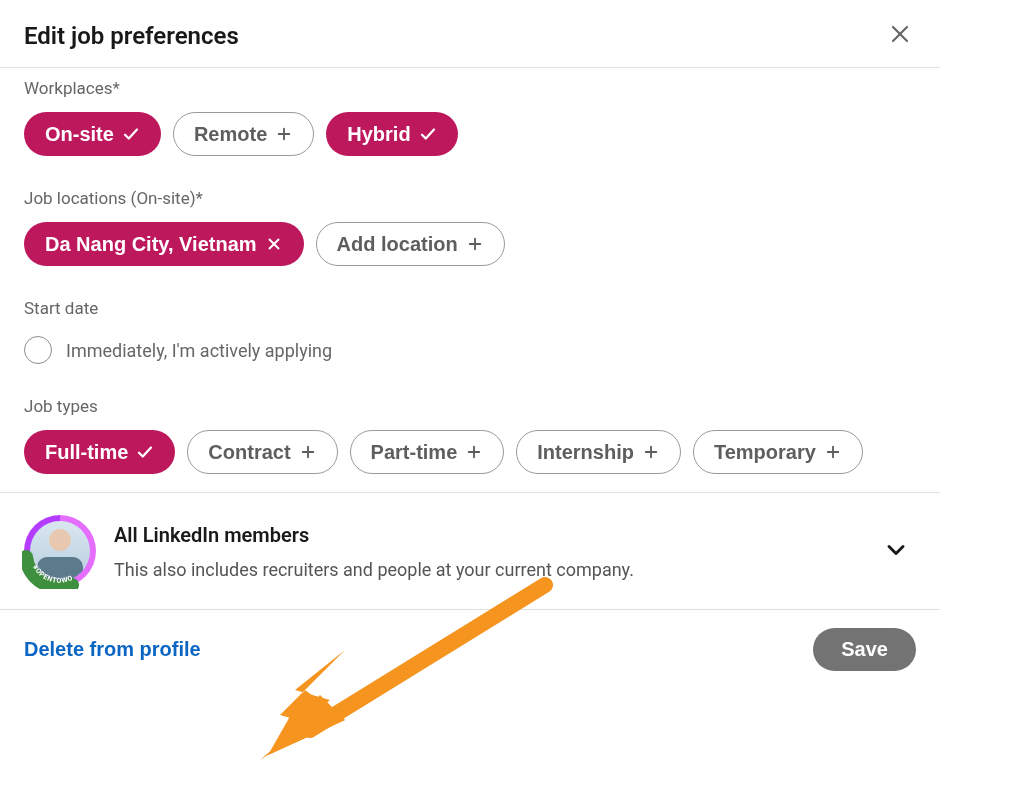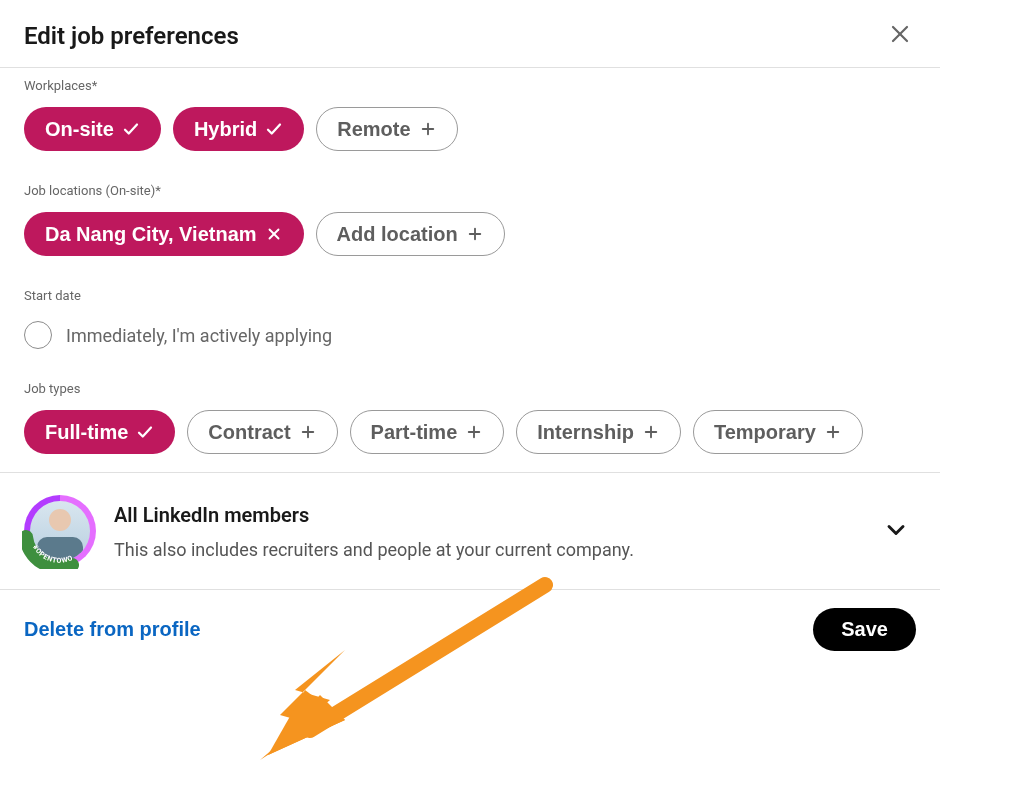--- a/index.html
+++ b/index.html
@@ -4,21 +4,21 @@
 <style>
   * { box-sizing: border-box; margin: 0; padding: 0; }
   html, body { width: 1024px; height: 801px; font-family: -apple-system, BlinkMacSystemFont, "Segoe UI", Roboto, Helvetica, Arial, sans-serif; background: #fff; color: #000; }
   .modal { width: 940px; height: 801px; position: relative; overflow: hidden; }
   .modal-header { display: flex; align-items: center; justify-content: space-between; padding: 18px 24px 14px 24px; border-bottom: 1px solid #e0e0e0; }
   .modal-title { font-size: 24px; font-weight: 600; color: #191919; }
   .close-btn { background: none; border: none; cursor: pointer; color: #666; padding: 4px; }
   .close-btn svg { width: 24px; height: 24px; }
   .modal-body { padding: 10px 24px 0 24px; }
   .section { margin-bottom: 32px; }
-  .section-label { font-size: 13px; font-weight: 400; color: #666666; margin-bottom: 14px; }
+  .section-label { font-size: 17px; font-weight: 400; color: #666666; margin-bottom: 14px; }
   .chip-row { display: flex; flex-wrap: wrap; gap: 12px; }
   .chip { display: inline-flex; align-items: center; gap: 8px; padding: 9px 20px; border-radius: 999px; font-size: 20px; font-weight: 600; cursor: pointer; border: 1px solid transparent; line-height: 1.2; }
   .chip.selected { background: #be185d; color: #fff; }
   .chip.unselected { background: #fff; color: #5e5e5e; border: 1px solid #9a9a9a; }
   .chip svg { width: 18px; height: 18px; flex-shrink: 0; }
   .chip.unselected svg { stroke: #5e5e5e; }
   .chip.selected svg { stroke: #fff; }
   .radio-group { display: flex; flex-direction: row; gap: 16px; margin-top: 18px; }
   .radio-option { display: flex; align-items: center; gap: 14px; cursor: pointer; }
   .radio-circle { width: 28px; height: 28px; border: 1.5px solid #8c8c8c; border-radius: 50%; flex-shrink: 0; }
@@ -29,21 +29,21 @@
   .avatar-inner { width: 60px; height: 60px; border-radius: 50%; background: linear-gradient(180deg,#d9e6ef 0%, #b8cfe0 100%); position:absolute; top:6px; left:6px; overflow:hidden; }
   .avatar-head { width:22px; height:22px; background:#e8c8b0; border-radius:50%; position:absolute; top:8px; left:19px; }
   .avatar-body { width:46px; height:30px; background:#5b7a8c; border-radius:10px 10px 0 0; position:absolute; bottom:-6px; left:7px; }
   .otw-badge { position:absolute; bottom:-2px; left:-2px; width:76px; height:76px; pointer-events:none; }
   .visibility-text { flex: 1; }
   .visibility-title { font-size: 20px; font-weight: 600; color: #191919; margin-bottom: 12px; }
   .visibility-sub { font-size: 18px; color: #555555; }
   .chevron-btn { background:none; border:none; cursor:pointer; padding:6px; color:#191919; }
   .modal-footer { border-top: 1px solid #e0e0e0; padding: 18px 24px 24px 24px; display:flex; align-items:center; justify-content:space-between; }
   .delete-link { color:#0a66c2; font-size:20px; font-weight:600; background:none; border:none; cursor:pointer; }
-  .save-btn { background:#000000; color:#fff; font-size:20px; font-weight:600; border:none; border-radius:999px; padding:10px 28px; cursor:pointer; }
+  .save-btn { background:#737373; color:#fff; font-size:20px; font-weight:600; border:none; border-radius:999px; padding:10px 28px; cursor:pointer; }
   .annotation-arrow { position:absolute; pointer-events:none; }
 </style>
 </head>
 <body>
 
 <div class="modal">
 
   <div class="modal-header">
     <h1 class="modal-title">Edit job preferences</h1>
     <button class="close-btn">
@@ -58,31 +58,31 @@
 
     <div class="section">
       <div class="section-label">Workplaces*</div>
       <div class="chip-row">
         <button class="chip selected">
           <span>On-site</span>
           <svg viewBox="0 0 24 24" fill="none" stroke="currentColor" stroke-width="3" stroke-linecap="round" stroke-linejoin="round">
               <polyline points="4 13 9 18 20 6"></polyline>
             </svg>
         </button>
+        <button class="chip unselected">
+          <span>Remote</span>
+          <svg viewBox="0 0 24 24" fill="none" stroke="currentColor" stroke-width="2.5" stroke-linecap="round">
+              <line x1="12" y1="5" x2="12" y2="19"></line>
+              <line x1="5" y1="12" x2="19" y2="12"></line>
+            </svg>
+        </button>
         <button class="chip selected">
           <span>Hybrid</span>
           <svg viewBox="0 0 24 24" fill="none" stroke="currentColor" stroke-width="3" stroke-linecap="round" stroke-linejoin="round">
               <polyline points="4 13 9 18 20 6"></polyline>
-            </svg>
-        </button>
-        <button class="chip unselected">
-          <span>Remote</span>
-          <svg viewBox="0 0 24 24" fill="none" stroke="currentColor" stroke-width="2.5" stroke-linecap="round">
-              <line x1="12" y1="5" x2="12" y2="19"></line>
-              <line x1="5" y1="12" x2="19" y2="12"></line>
             </svg>
         </button>
       </div>
     </div>
 
     <div class="section">
       <div class="section-label">Job locations (On-site)*</div>
       <div class="chip-row">
         <button class="chip selected">
           <span>Da Nang City, Vietnam</span>

